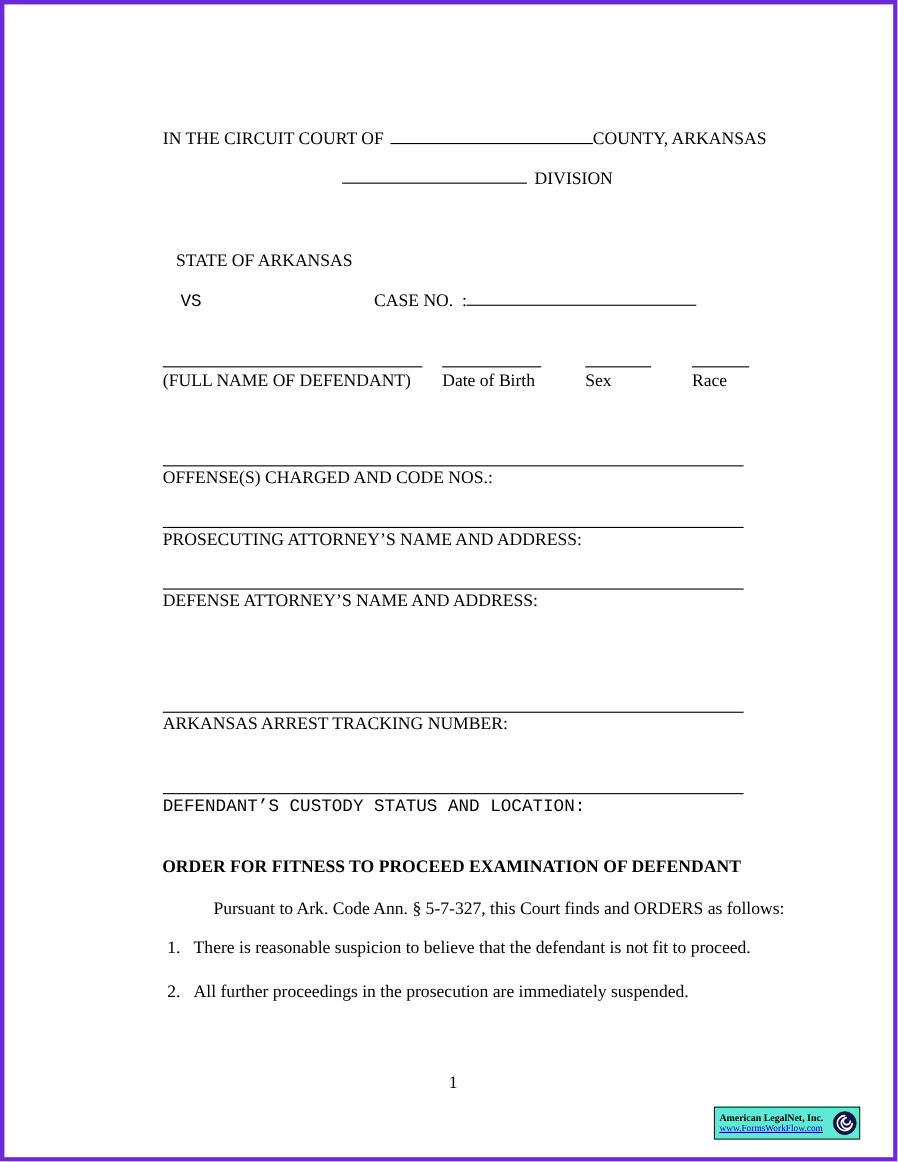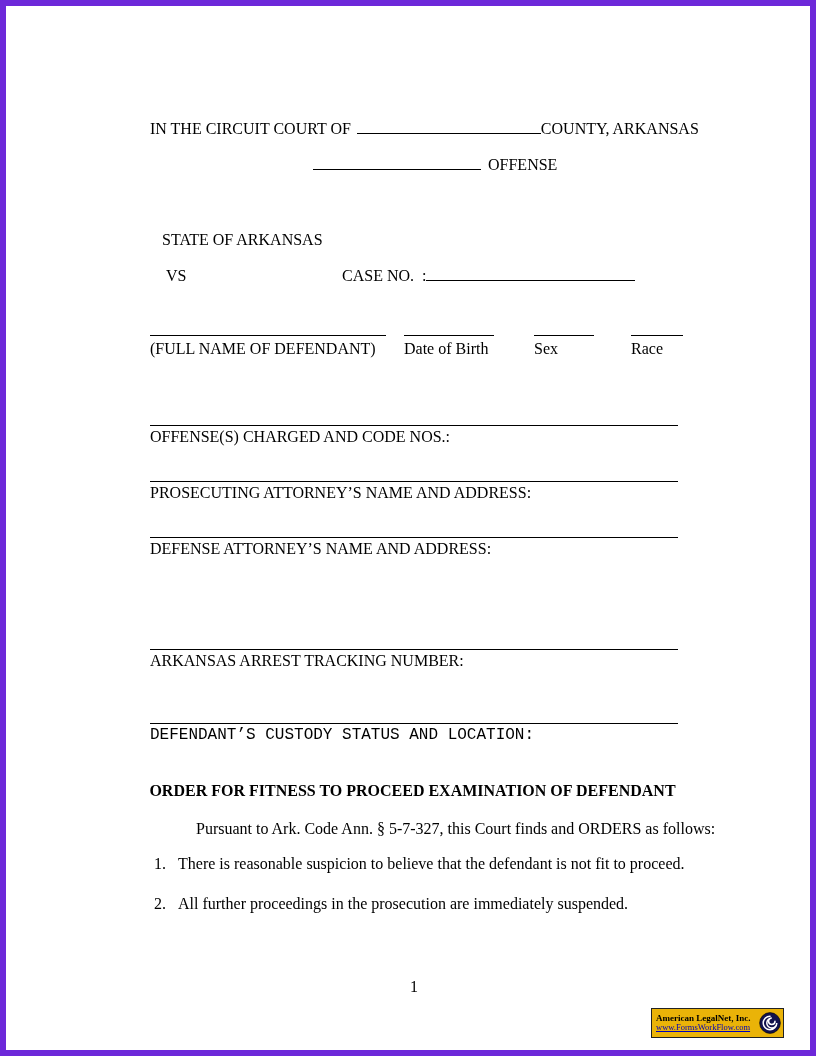--- a/index.html
+++ b/index.html
@@ -8,21 +8,21 @@
     width: 816px; height: 1056px;
     font-family: "Liberation Serif", serif;
     color: #000;
     position: relative;
     font-size: 16px;
   }
   .page {
     position: absolute; inset: 0;
     width: 816px; height: 1056px;
     background: #fff;
-    border: 6px solid #6d28d9;
+    border: 4px solid #6d28d9;
     overflow: hidden;
   }
   .abs { position: absolute; white-space: nowrap; }
   .blank {
     display: inline-block;
     border-bottom: 1px solid #000;
     height: 13px;
     vertical-align: baseline;
   }
   .fline {
@@ -36,21 +36,21 @@
     left: 0; width: 813px;
     text-align: center;
     font-weight: bold;
   }
   .list-item .num { display: inline-block; width: 24px; }
   .page-number { left: 0; width: 816px; text-align: center; }
   .badge {
     left: 645px; top: 1002px;
     width: 133px; height: 30px;
     border: 1px solid #222;
-    background: #eab308;
+    background: #5eead4;
     display: flex;
     align-items: center;
     padding: 2px 2px 2px 4px;
   }
   .badge-text { flex: 1; line-height: 1.15; }
   .badge-line1 {
     font-size: 9px; font-weight: bold;
     font-family: "Liberation Serif", serif;
     white-space: nowrap;
   }
@@ -65,25 +65,25 @@
   }
   .badge-logo { flex: 0 0 auto; width: 22px; height: 22px; display: inline-block; }
 </style>
 </head>
 <body>
 
 <div class="page">
 
   <div class="abs" style="top:114px; left:144px;"><span>IN THE CIRCUIT COURT OF</span><span class="blank" style="width:184px; margin-left:6px;"></span><span>COUNTY, ARKANSAS</span></div>
 
-  <div class="abs" style="top:150px; left:307px;"><span class="blank" style="width:168px;"></span><span style="margin-left:7px;">OFFENSE</span></div>
+  <div class="abs" style="top:150px; left:307px;"><span class="blank" style="width:168px;"></span><span style="margin-left:7px;">DIVISION</span></div>
 
   <div class="abs" style="top:225px; left:144px;margin-left:12px;">STATE OF ARKANSAS</div>
 
-  <div class="abs" style="top:261px; left:160px;">VS</div>
+  <div class="abs" style="top:261px; left:160px;font-family:Liberation Mono, monospace;">VS</div>
   <div class="abs" style="top:261px; left:336px;"><span class="pre">CASE NO.  :</span><span class="blank" style="width:209px;"></span></div>
 
   <div class="abs fline" style="top:316px; left:144px; width:236px;"></div>
   <div class="abs fline" style="top:316px; left:398px; width:90px;"></div>
   <div class="abs fline" style="top:316px; left:528px; width:60px;"></div>
   <div class="abs fline" style="top:316px; left:625px; width:52px;"></div>
 
   <div class="abs" style="top:334px; left:144px;">(FULL NAME OF DEFENDANT)</div>
   <div class="abs" style="top:334px; left:398px;">Date of Birth</div>
   <div class="abs" style="top:334px; left:528px;">Sex</div>

